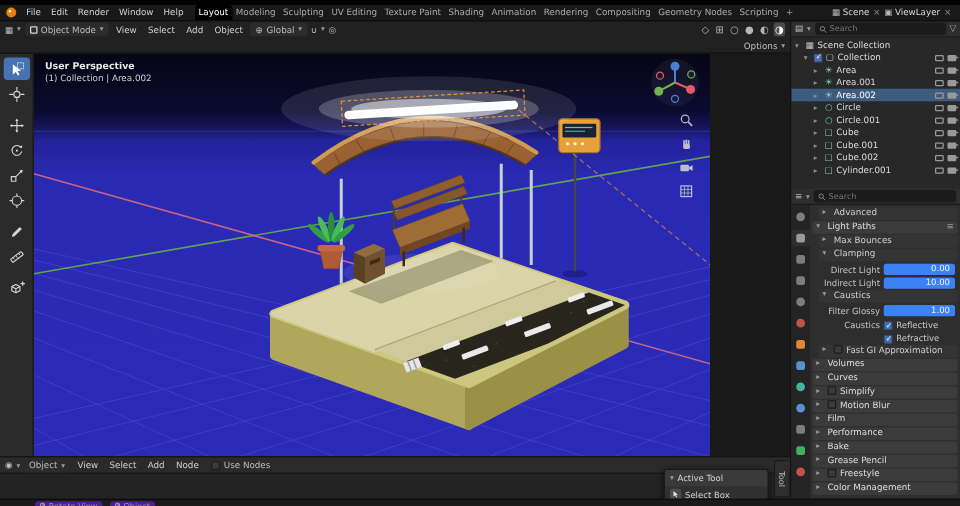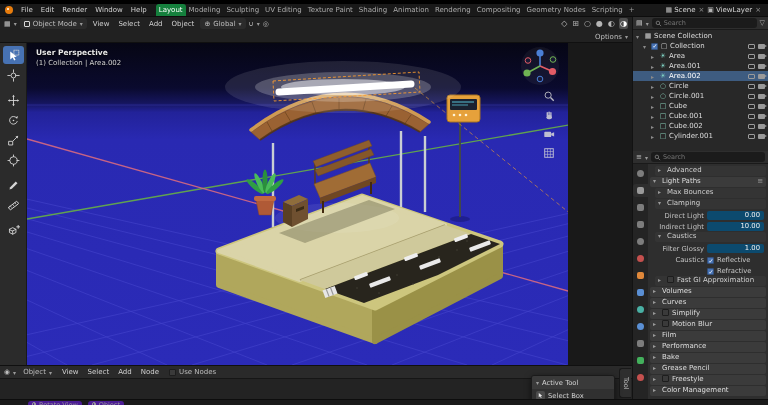--- a/index.html
+++ b/index.html
@@ -9,21 +9,21 @@
   font-size:7.5px;color:#c8c8c8;overflow:hidden}
 
 
 .topbar{position:absolute;left:0;top:0;width:768px;height:13px;background:#191919;
   border-bottom:1px solid #0d0d0d;display:flex;align-items:center;padding:0 4px;z-index:30}
 .logo{width:8px;height:8px;border-radius:50%;background:#e87d0d;position:relative;margin:0 4px 0 1px;flex:none}
 .logo::after{content:"";position:absolute;left:1.5px;top:1.5px;width:2.5px;height:2.5px;border-radius:50%;background:#fff}
 .menu{padding:0 4px;color:#d2d2d2;font-size:7px;line-height:13px;cursor:default}
 .ws{display:flex;margin-left:5px}
 .ws .tab{padding:0 3px;color:#ababab;font-size:7px;line-height:12px;border-radius:3px 3px 0 0;white-space:nowrap}
-.ws .tab.active{background:#15803d;color:#fff}
+.ws .tab.active{background:#000000;color:#fff}
 .ws .tab.plus{color:#9a9a9a}
 .topright{margin-left:auto;display:flex;align-items:center;gap:2px;padding-right:2px}
 .tr-ic{font-size:7px;color:#b5b5b5}
 .tr-lab{font-size:7px;color:#d8d8d8}
 .tr-x{font-size:7px;color:#8f8f8f;padding:0 1px}
 
 
 .vheader{position:absolute;left:0;top:13px;width:632px;height:26px;background:#212121;
   border-bottom:1px solid #101010;z-index:20}
 .vh-row{height:13px;display:flex;align-items:center;padding:0 4px;gap:3px}
@@ -98,21 +98,21 @@
 .psh.red{background:#c4504e}.psh.teal{background:#49b0a4}.psh.dim{background:#7d7d7d}
 .props-body{flex:1;background:#2e2e2e;padding:2px 2px 0 2px;overflow:hidden;display:flex;flex-direction:column;gap:1px}
 .prow{display:flex;align-items:flex-start;height:10px;border-radius:2px;padding:0 3px;gap:3px;flex:none}
 .prow.hdr{background:#3b3b3b;color:#dedede}
 .prow.sub{background:#343434;margin-left:5px;color:#cfcfcf}
 .prow .tri{font-size:6px;color:#9a9a9a;width:6px;flex:none}
 .plabel{font-size:7px;white-space:nowrap;overflow:hidden;flex:1}
 .hmenu{font-size:7px;color:#9a9a9a;flex:none}
 .frow{display:flex;align-items:flex-end;height:10px;padding:0 2px 0 6px;gap:3px;flex:none}
 .flabel{width:48px;text-align:right;font-size:6.8px;color:#c2c2c2;white-space:nowrap;flex:none}
-.fval{flex:1;background:#0c4a6e;border-radius:2px;height:9px;line-height:9px;text-align:right;
+.fval{flex:1;background:#3b82f6;border-radius:2px;height:9px;line-height:9px;text-align:right;
   padding-right:4px;color:#f2f2f2;font-size:6.8px}
 .cblabel{font-size:6.8px;color:#c8c8c8}
 
 
 .bottom{position:absolute;left:0;top:361px;width:632px;height:34px;background:#232323;border-top:1px solid #101010;z-index:18}
 .b-header{height:13px;background:#2a2a2a;border-bottom:1px solid #161616;display:flex;align-items:center;gap:3px;padding:0 4px}
 .tooltab{position:absolute;left:619px;top:2px;width:12px;height:30px;background:#2e2e2e;border:1px solid #191919;
   border-right:none;border-radius:3px 0 0 3px;display:flex;align-items:center;justify-content:center}
 .tooltab span{writing-mode:vertical-rl;font-size:6.5px;color:#bdbdbd}
 .atool{position:absolute;left:531px;top:9px;width:84px;height:28px;background:#303030;border:1px solid #1a1a1a;

